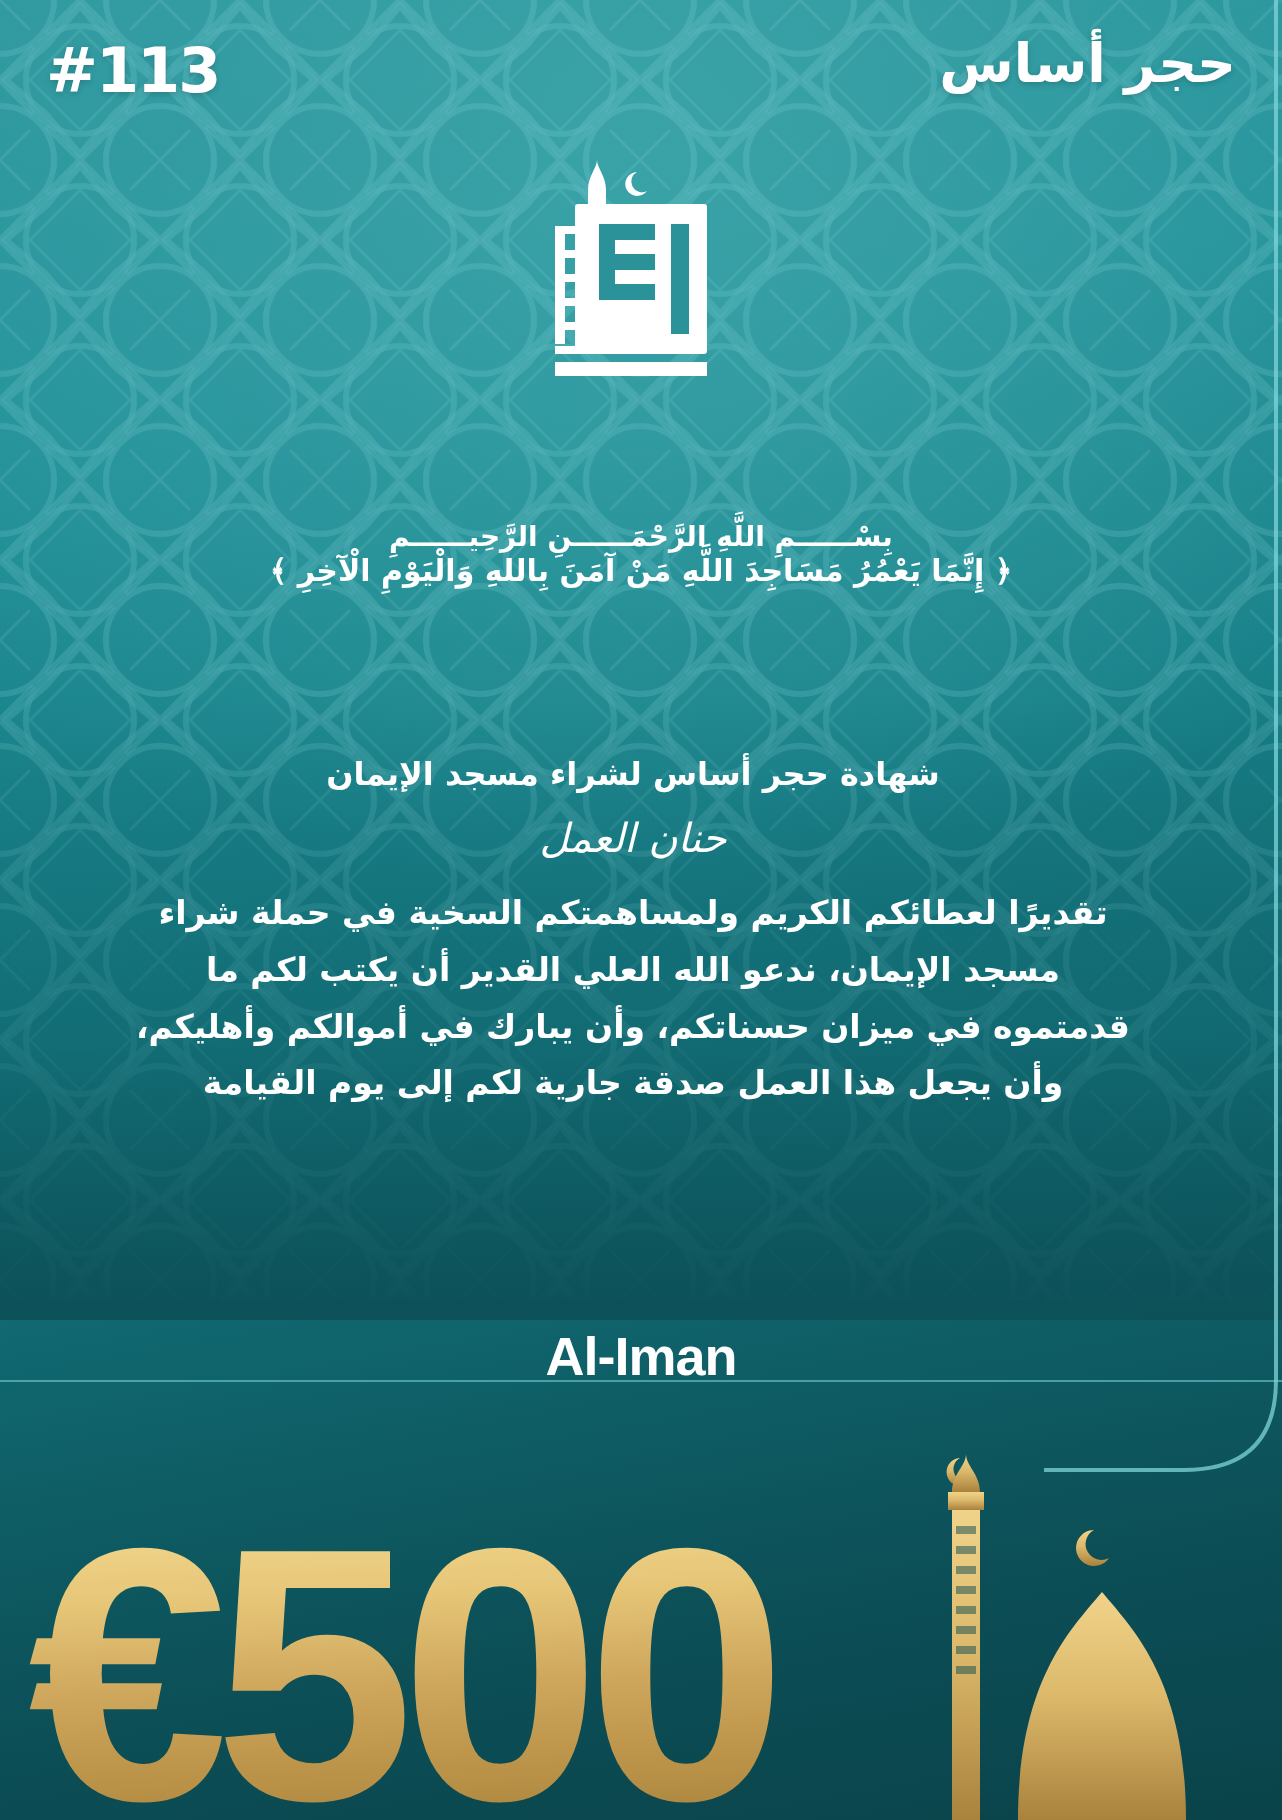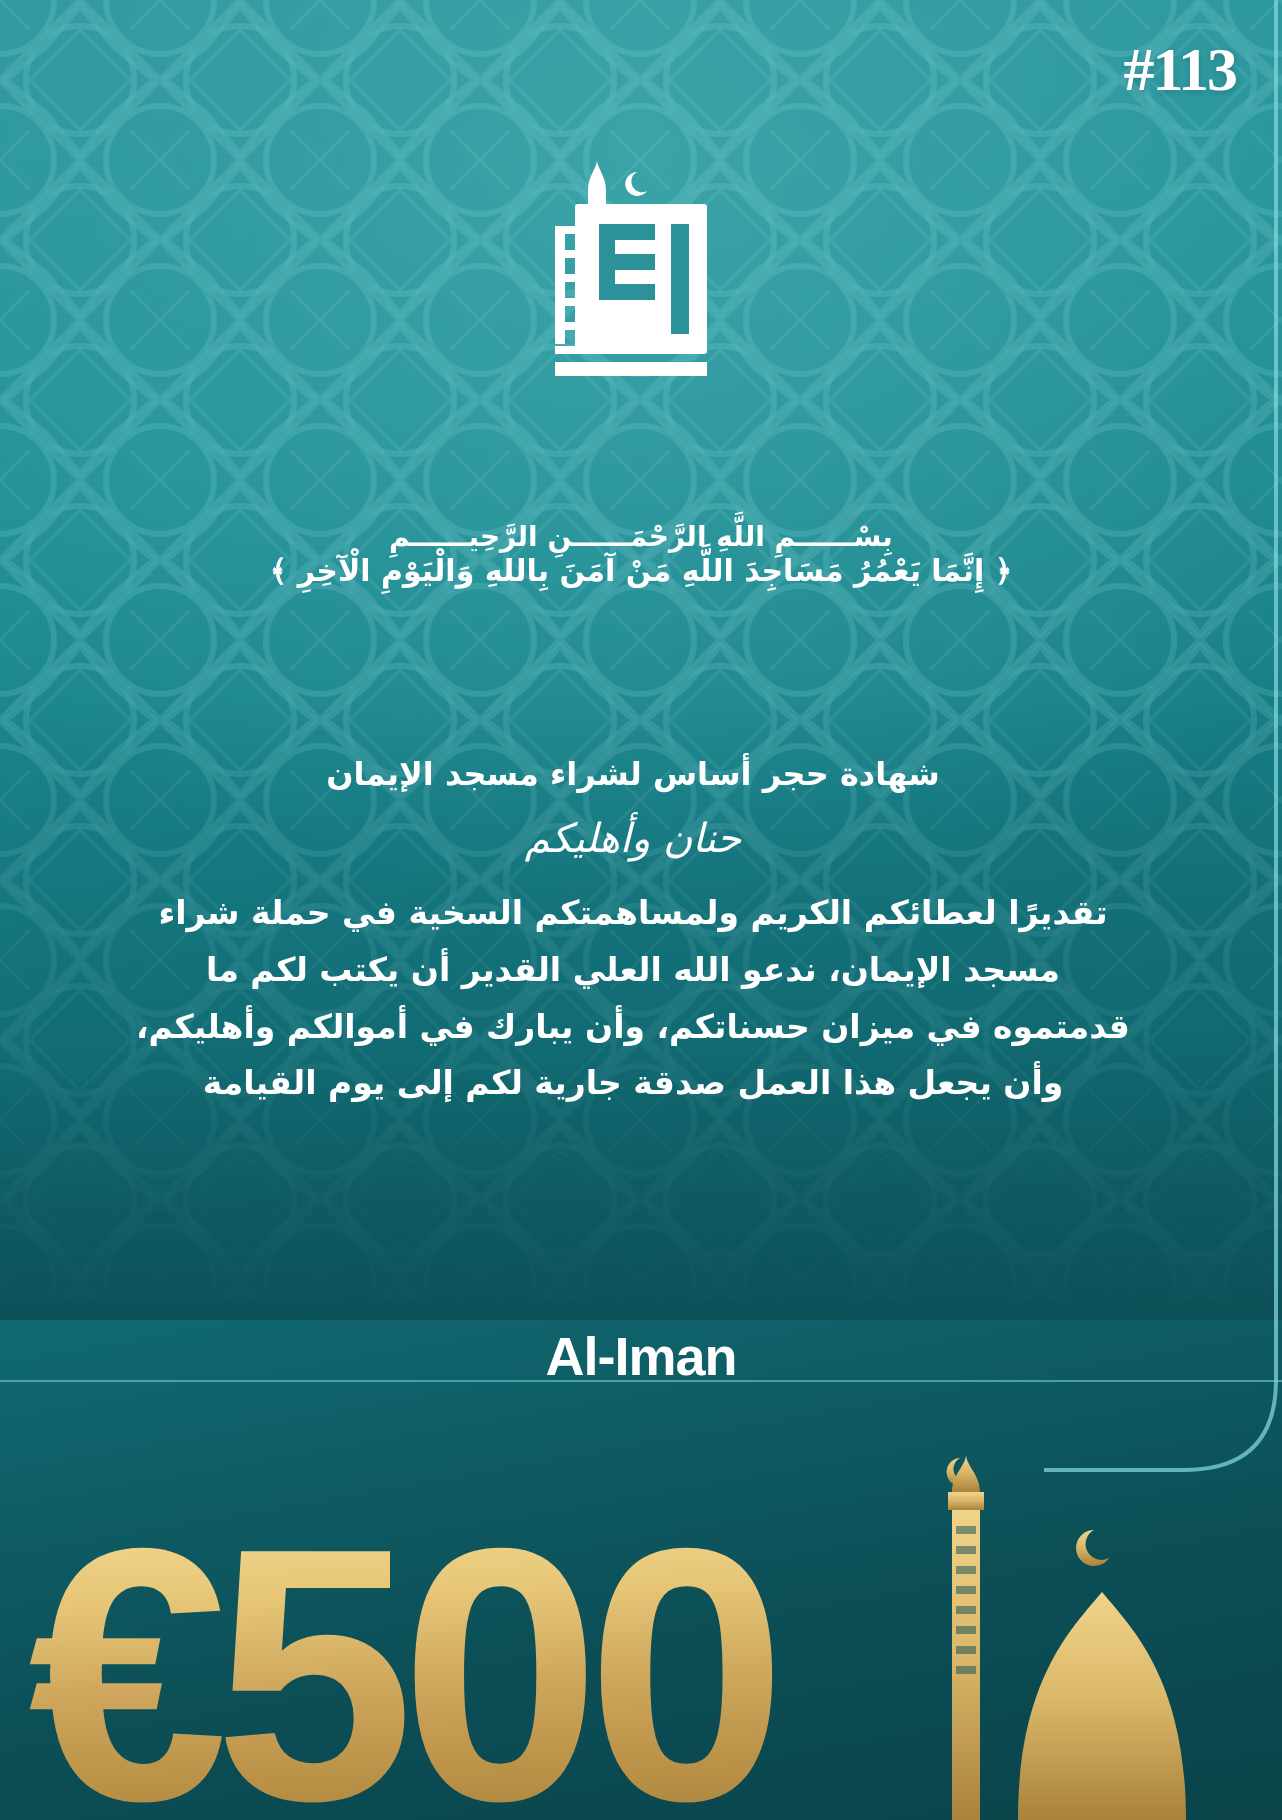--- a/index.html
+++ b/index.html
@@ -68,21 +68,20 @@
     letter-spacing: -1px;
     text-shadow: 0 2px 6px rgba(0,0,0,.18);
   }
   .header-number {
     color: #ffffff;
     font-size: 62px;
     font-weight: bold;
     direction: ltr;
     letter-spacing: -2px;
     text-shadow: 0 2px 6px rgba(0,0,0,.18);
-    font-family: Liberation Serif, serif;
   }
 
   
   .logo-mark {
     position: absolute;
     top: 150px; left: 50%;
     transform: translateX(-50%);
     width: 200px; height: 270px;
     z-index: 5;
   }
@@ -242,20 +241,21 @@
   </div>
   <div class="pattern-fade"></div>
 
   <div class="curve">
     <svg viewBox="0 0 240 1580" preserveAspectRatio="none" aria-hidden="true">
       <path d="M232 -20 L232 1380 Q232 1470 140 1470 L-40 1470" fill="none" stroke="#7fd6da" stroke-opacity="0.75" stroke-width="4"></path>
     </svg>
   </div>
 
   <div class="header">
+    <div class="header-title">حجر أساس</div>
     <div class="header-number">#113</div>
   </div>
 
   <div class="logo-mark">
     <svg viewBox="0 0 200 270" aria-hidden="true">
       <g fill="#ffffff">
 
         <path d="M47 40 c0 -14 9 -22 9 -30 c0 8 9 16 9 30 z"></path>
         <rect x="47" y="40" width="18" height="14"></rect>
         <path d="M96 22 a12 12 0 1 0 10 19 a9.5 9.5 0 1 1 -10 -19 z"></path>
@@ -285,21 +285,21 @@
     </svg>
   </div>
 
   <div class="scripture">
     <div class="basmala">بِسْــــــمِ اللَّهِ الرَّحْمَــــــنِ الرَّحِيــــــمِ</div>
     <div class="ayah">﴿ إِنَّمَا يَعْمُرُ مَسَاجِدَ اللَّهِ مَنْ آمَنَ بِاللهِ وَالْيَوْمِ الْآخِرِ ﴾</div>
   </div>
 
   <div class="body-block">
     <div class="cert-subject">شهادة حجر أساس لشراء مسجد الإيمان</div>
-    <div class="donor-name">حنان وأهليكم</div>
+    <div class="donor-name">حنان العمل</div>
     <div class="cert-text">تقديرًا لعطائكم الكريم ولمساهمتكم السخية في حملة شراء مسجد الإيمان، ندعو الله العلي القدير أن يكتب لكم ما قدمتموه في ميزان حسناتكم، وأن يبارك في أموالكم وأهليكم، وأن يجعل هذا العمل صدقة جارية لكم إلى يوم القيامة</div>
   </div>
 
   <div class="brand">
     <div class="brand-name">Al-Iman</div>
   </div>
 
   <div class="hairline"></div>
 
   <div class="mosque">

